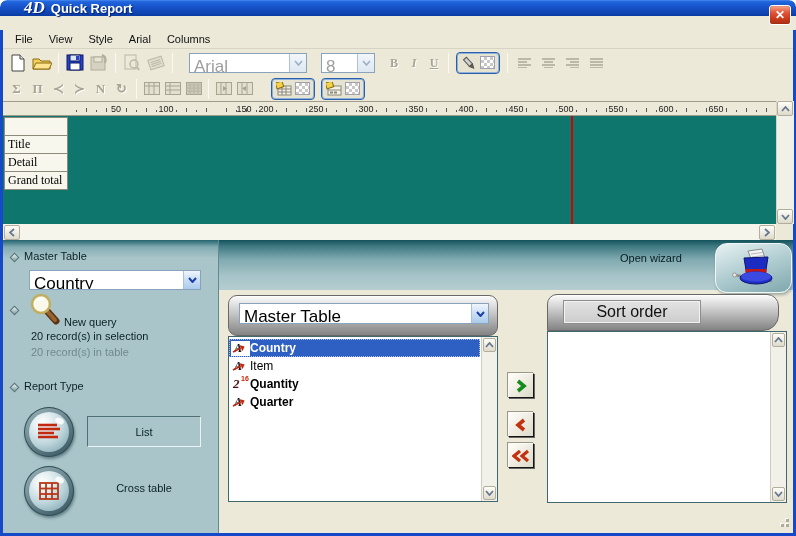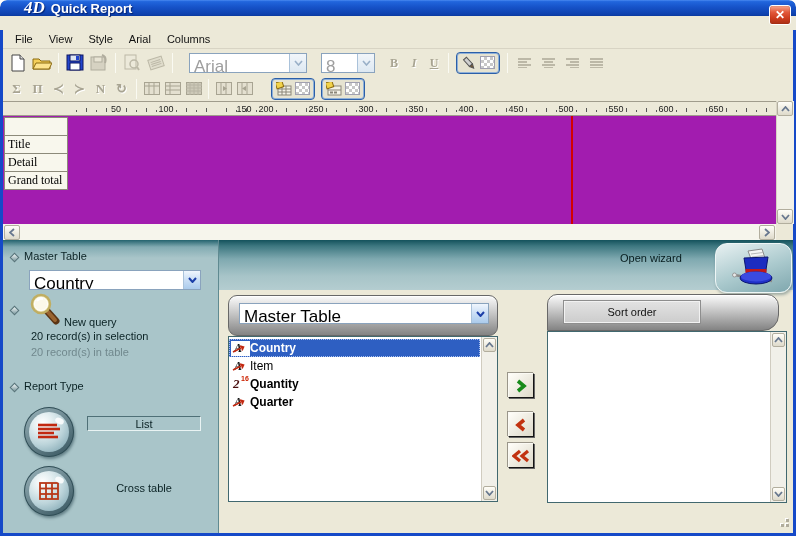--- a/index.html
+++ b/index.html
@@ -48,21 +48,21 @@
   .chk{width:15px;height:13px;border:1px solid #a0a0b0;background-color:#fff;
     background-image:linear-gradient(45deg,#c8c8c8 25%,transparent 25%,transparent 75%,#c8c8c8 75%),
                      linear-gradient(45deg,#c8c8c8 25%,transparent 25%,transparent 75%,#c8c8c8 75%);
     background-size:6px 6px;background-position:0 0,3px 3px;}
 
   
   .ruler{left:3px;top:101px;width:773px;height:15px;background:#ece9d8;
     border-top:1px solid #a09c8c;border-bottom:1px solid #a09c8c;overflow:hidden;}
   .rnum{position:absolute;bottom:1px;font-size:9px;color:#222;transform:translateX(-50%);}
   .rtick{position:absolute;bottom:3px;width:1px;background:#555;}
-  .canvas{left:3px;top:116px;width:773px;height:108px;background:#a21caf;overflow:hidden;text-decoration:underline;}
+  .canvas{left:3px;top:116px;width:773px;height:108px;background:#0f766e;overflow:hidden;text-decoration:underline;}
   .gcell{position:absolute;left:1px;width:64px;height:19px;border:1px solid #8c8a7a;
     background:#f8f7ed;font:12px/17px "Liberation Serif",serif;color:#000;padding-left:3px;}
   .redline{position:absolute;top:0;bottom:0;width:2px;background:#d40000;}
 
   
   .sb-btn{width:16px;height:15px;border:1px solid #b2ae9e;border-radius:2px;
     background:linear-gradient(180deg,#fffef8,#dedacb);display:flex;align-items:center;justify-content:center;}
   .vscroll{left:776px;top:101px;width:17px;height:123px;background:#f2f1e8;border-left:1px solid #d8d4c4;}
   .hscroll{left:3px;top:224px;width:773px;height:16px;background:#f6f5ec;display:flex;
     justify-content:space-between;align-items:center;padding:0 1px;}
@@ -84,21 +84,21 @@
     font-size:11px;color:#0d2628;}
   .wizardbtn{position:absolute;left:712px;top:3px;width:77px;height:50px;border-radius:12px;
     border:1px solid #eef6f6;background:linear-gradient(160deg,#e8f1f2,#aac9cd 55%,#7fa7ae);
     box-shadow:1px 2px 3px rgba(15,55,65,.35);display:flex;align-items:center;justify-content:center;}
 
   .grayframe{position:absolute;border-radius:9px;border:1px solid #686868;
     background:linear-gradient(180deg,#fbfbfb 0%,#c6c6c6 45%,#838383 100%);
     box-shadow:inset 0 1px 0 #fff;}
   .sunkenlabel{position:absolute;background:linear-gradient(180deg,#e2e2e2,#cdcdcd);
     border:1px solid #f2f2f2;box-shadow:0 0 0 1px #8e8e8e;display:flex;align-items:center;
-    justify-content:center;font-size:11px;color:#111;}
+    justify-content:center;font-size:16px;color:#111;}
   .listbox{position:absolute;background:#fff;border:1px solid #41686f;}
   .inner-scroll{position:absolute;right:0;top:0;bottom:0;width:16px;background:#f1f0e9;
     border-left:1px solid #d0ccc0;display:flex;flex-direction:column;justify-content:space-between;padding:1px;}
   .inner-scroll .sb-btn{width:13px;height:14px;}
   .frow{height:18px;display:flex;align-items:center;width:calc(100% - 17px);
     font-size:12px;color:#000;padding-left:2px;}
   .frow.bold{font-weight:bold;}
   .frow.sel{background:#2e5fc2;color:#fff;font-weight:bold;outline:1px dotted #a8c0ee;outline-offset:-1px;}
   .ficon{width:19px;height:15px;position:relative;flex:0 0 19px;}
   .ficon .fa{font:bold italic 12px/14px "Liberation Serif",serif;color:#111;position:absolute;left:3px;top:0;}
@@ -485,21 +485,21 @@
             <svg width="24" height="18">
               <g stroke="#c22810" stroke-width="2.6">
                 <line x1="1" y1="2" x2="20" y2="2"></line>
                 <line x1="1" y1="6" x2="23" y2="6"></line>
                 <line x1="1" y1="10" x2="17" y2="10"></line>
                 <line x1="1" y1="14" x2="21" y2="14"></line>
               </g>
             </svg>
           </span>
       </span>
-      <span class="typeframe" style="left:84px;top:176px;width:114px;height:15px;">
+      <span class="typeframe" style="left:84px;top:176px;width:114px;height:31px;">
         <span>List</span>
       </span>
 
       <span class="sphere" style="left:21px;top:226px;">
         <span class="inn">
             <svg width="20" height="18">
               <g stroke="#b83818" stroke-width="1.8" fill="none">
                 <rect x="1" y="1" width="18" height="16"></rect>
                 <line x1="7" y1="1" x2="7" y2="17"></line>
                 <line x1="13" y1="1" x2="13" y2="17"></line>

